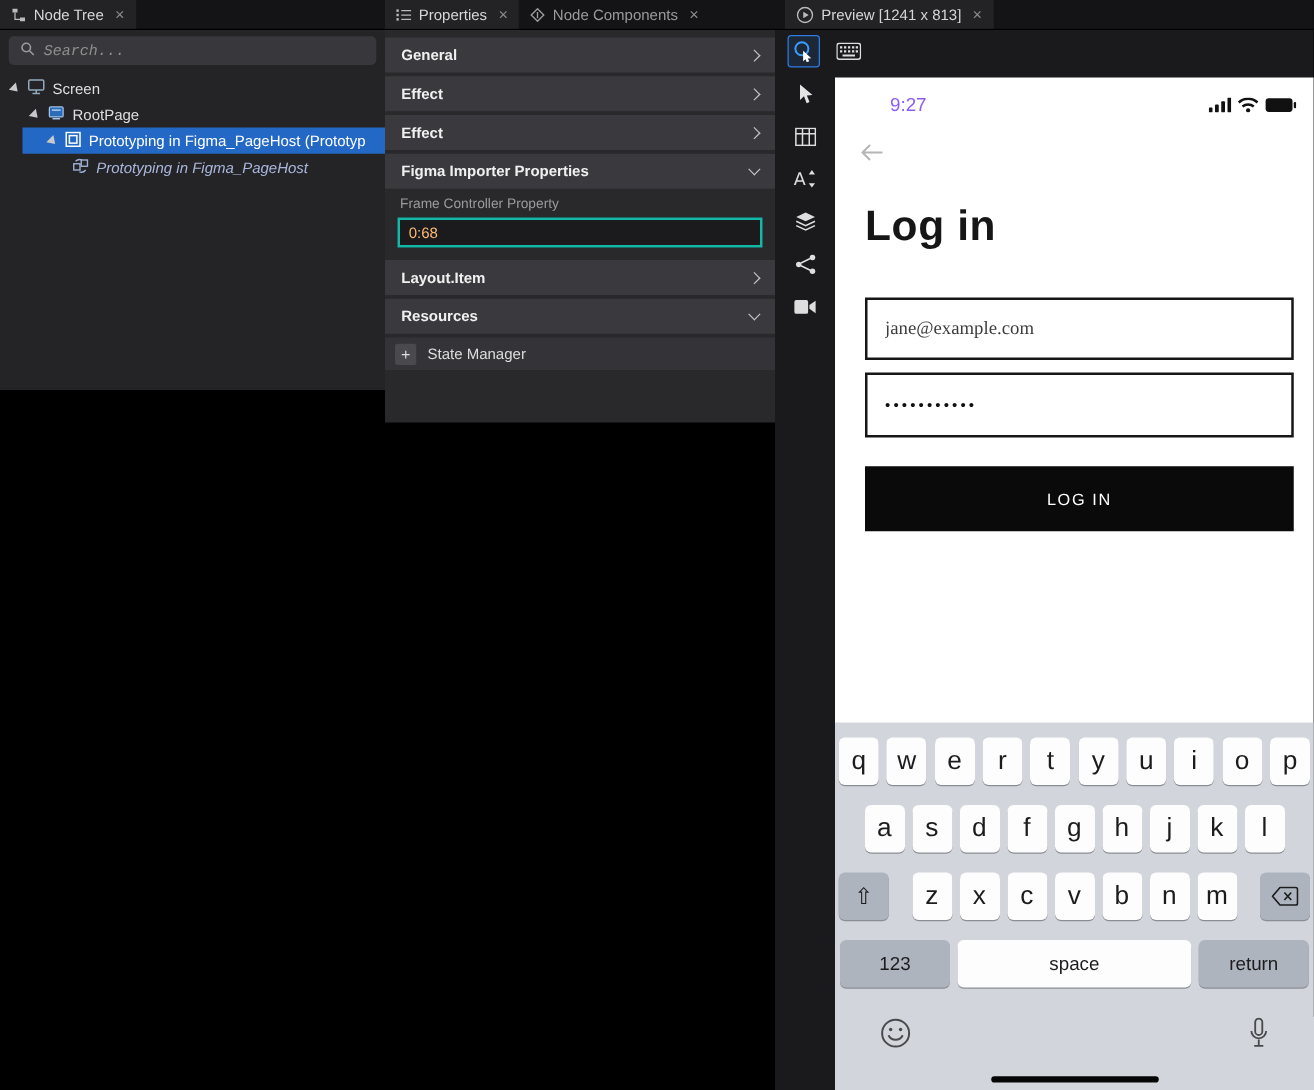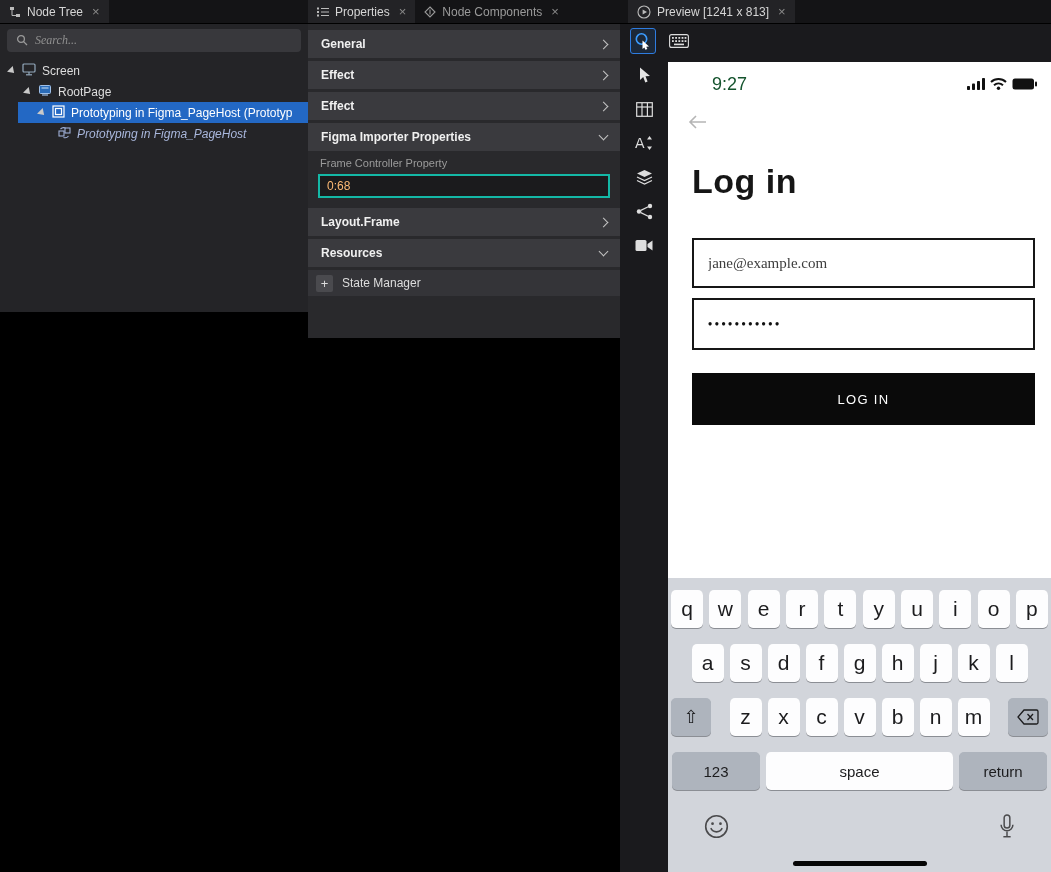--- a/index.html
+++ b/index.html
@@ -11,21 +11,21 @@
   .tab{display:flex;align-items:center;gap:6px;padding:0 9px;white-space:nowrap}
   .tab.active{background:#232326}
   .tab .tab-label{color:#d6d6d6}
   .tab.inactive .tab-label{color:#9a9a9a}
   .close{color:#8a8a8a;font-size:13px;line-height:1;margin-left:3px;cursor:default}
   .tab-icon{display:flex;align-items:center}
 
   
   .panel-left{position:absolute;left:0;top:0;width:308px;height:312px;background:#242427;overflow:hidden}
   .search-row{margin:5px 7px 0;height:23px;background:#38383c;border-radius:4px;display:flex;align-items:center;gap:7px;padding:0 9px}
-  .search-row input{flex:1;background:transparent;border:none;outline:none;color:#e5e5e5;font-size:12px;font-style:italic;font-family:Liberation Serif, serif}
+  .search-row input{flex:1;background:transparent;border:none;outline:none;color:#e5e5e5;font-size:12px;font-style:italic;font-family:Liberation Mono, monospace}
   .search-row input::placeholder{color:#8f8f8f;font-style:italic}
   .tree{margin-top:8px}
   .trow{height:21px;display:flex;align-items:center;gap:6px;font-size:12px;color:#dedede;white-space:nowrap;overflow:hidden}
   .trow.d0{padding-left:8px}
   .trow.d1{padding-left:24px}
   .trow.d2{padding-left:20px}
   .trow.d3{padding-left:58px}
   .trow.selected{background:#2368c4;margin-left:18px;color:#fff}
   .trow.d3 .tlabel{font-style:italic;color:#a9b7dc}
   .exp{width:0;height:0;border-left:4px solid transparent;border-right:4px solid transparent;border-top:6px solid #c9c9c9;transform:rotate(-45deg);flex:0 0 auto}
@@ -46,21 +46,21 @@
   .panel-right{position:absolute;left:620px;top:0;width:431px;height:872px;background:#1a1a1d}
   .preview-toolbar{position:absolute;top:28px;left:10px;display:flex;gap:10px}
   .tool-btn{width:26px;height:26px;display:flex;align-items:center;justify-content:center;border-radius:3px}
   .tool-btn.active{border:1px solid #2e7ce0;background:rgba(46,124,224,.14)}
   .side-strip{position:absolute;left:0;top:66px;width:48px;bottom:0;display:flex;flex-direction:column;align-items:center;gap:16px}
   .strip-ic{width:18px;height:18px;display:flex;align-items:center;justify-content:center}
 
   
   .phone{position:absolute;left:48px;top:62px;width:383px;height:810px;background:#fff;color:#1a1a1a;overflow:hidden}
   .statusbar{position:absolute;top:12px;left:0;right:0;height:20px;display:flex;align-items:center;justify-content:space-between;padding:0 14px 0 44px}
-  .sb-time{font-size:18px;color:#14532d}
+  .sb-time{font-size:15px;color:#8b5cf6}
   .sb-icons{display:flex;align-items:center;gap:5px}
   .back-arrow{position:absolute;top:52px;left:20px}
   .page-title{position:absolute;top:100px;left:24px;font-size:34px;font-weight:bold;color:#161616;letter-spacing:.5px}
   .fld{position:absolute;left:24px;width:343px;border:2px solid #161616;background:#fff;font-family:Liberation Serif, serif;outline:none;padding:0 14px}
   .fld.email{top:176px;height:50px;font-size:15px;color:#3d3d3d}
   .fld.pwd{top:236px;height:52px;font-size:12px;font-weight:bold;letter-spacing:2.5px;color:#111}
   .login-btn{position:absolute;top:311px;left:24px;width:343px;height:52px;background:#0a0a0a;color:#fff;font-size:13px;letter-spacing:1.3px;display:flex;align-items:center;justify-content:center;border:none;cursor:pointer}
 
   
   .keyboard{position:absolute;top:516px;left:0;right:0;height:294px;background:#d2d5db}
@@ -202,21 +202,21 @@
       </div>
       <div class="acc">
         <span>Figma Importer Properties</span>
         <span class="chev down"></span>
       </div>
 
       <div class="prop-label">Frame Controller Property</div>
       <input class="prop-input" type="text" value="0:68" style="">
 
       <div class="acc">
-        <span>Layout.Frame</span>
+        <span>Layout.Item</span>
         <span class="chev right"></span>
       </div>
       <div class="acc">
         <span>Resources</span>
         <span class="chev down"></span>
       </div>
 
       <div class="state-row">
         <span class="plus-box">+</span>
         <span>State Manager</span>

